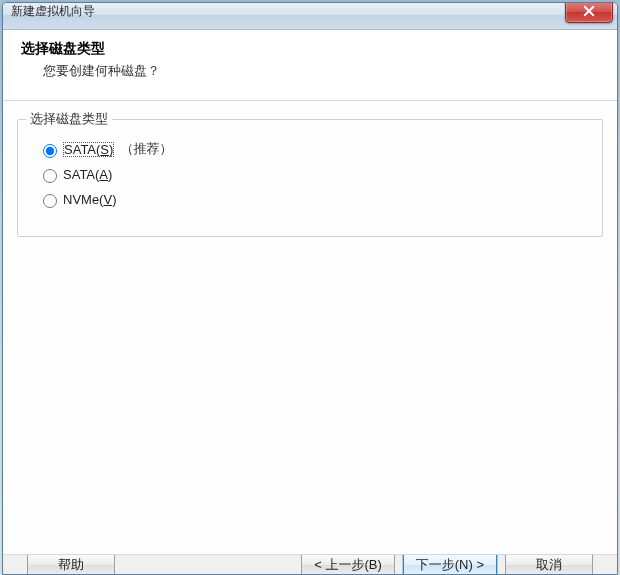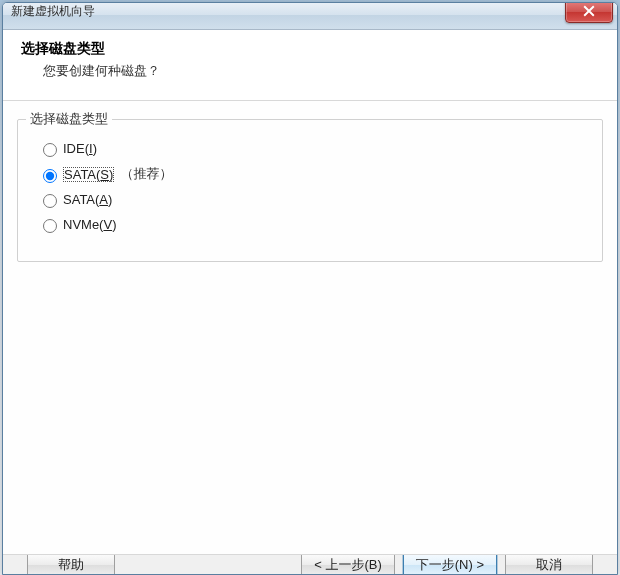--- a/index.html
+++ b/index.html
@@ -150,24 +150,20 @@
   <div class="dialog-body">
     <div class="header-area">
       <div class="header-title">选择磁盘类型</div>
       <div class="header-sub">您要创建何种磁盘？</div>
     </div>
 
     <div class="content-area">
       <div class="fieldset">
         <div class="legend">选择磁盘类型</div>
 
-        <label class="radio-row">
-          <input type="radio" name="disktype" style="">
-          <span class="radio-label"><span>IDE(</span><span class="u">I</span><span>)</span></span>
-        </label>
 
         <label class="radio-row">
           <input type="radio" name="disktype" checked="" style="">
           <span class="radio-label selected"><span>SATA(</span><span class="u">S</span><span>)</span></span>
           <span class="hint">（推荐）</span>
         </label>
 
         <label class="radio-row">
           <input type="radio" name="disktype" style="">
           <span class="radio-label"><span>SATA(</span><span class="u">A</span><span>)</span></span>

